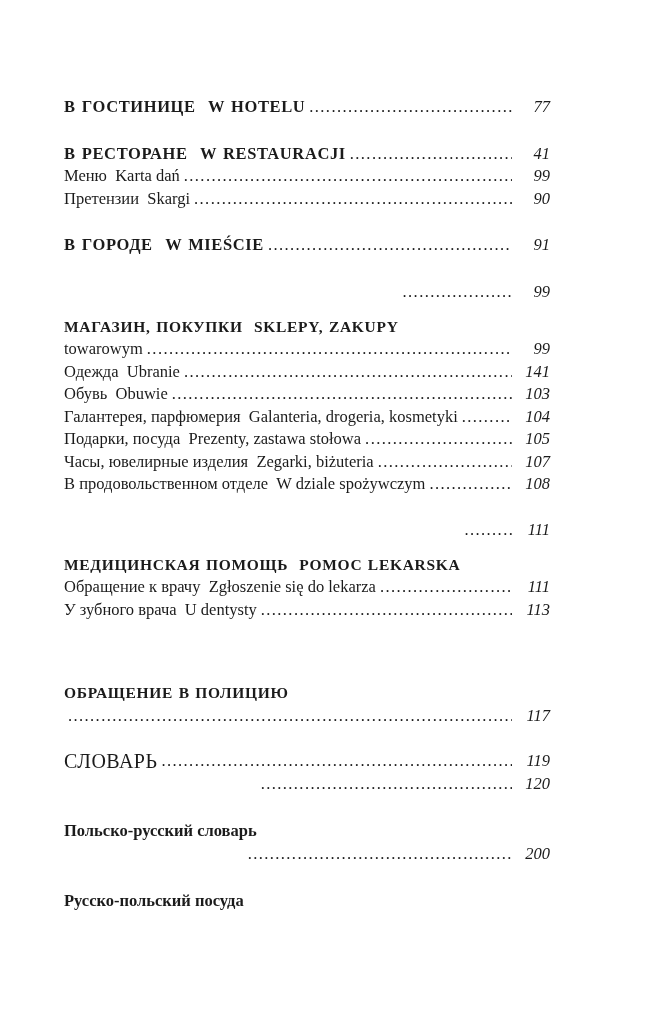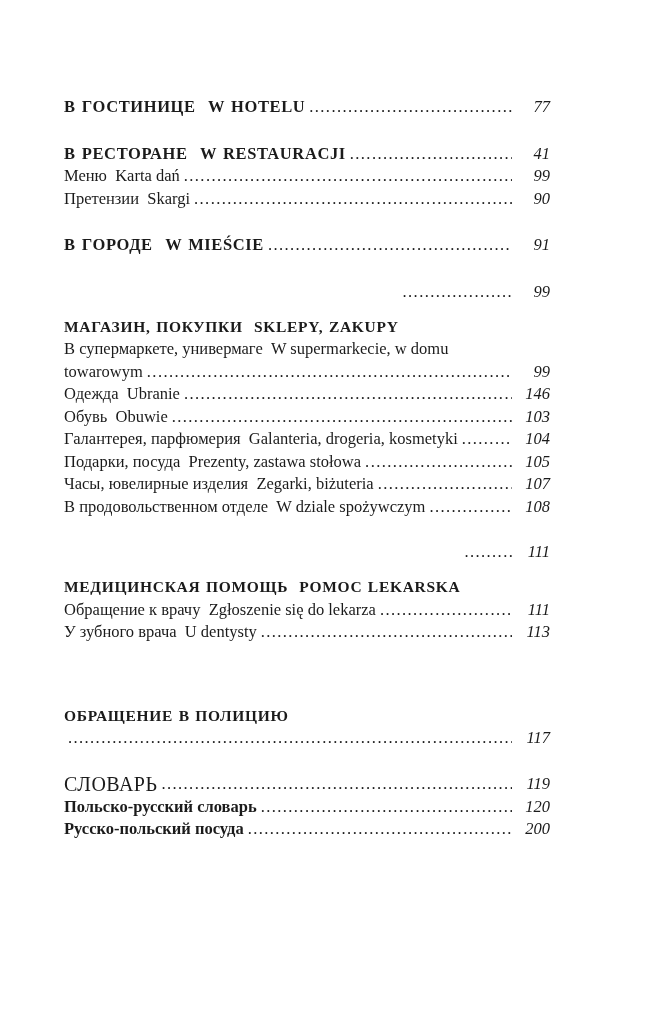--- a/index.html
+++ b/index.html
@@ -66,20 +66,21 @@
   .hs .label {
     font-weight: bold;
     font-size: 15.5px;
     letter-spacing: 0.7px;
     word-spacing: 1px;
     margin-top: 35px;
   }
   
   .b .label {
     font-weight: bold;
+    margin-top: 47px;
   }
   
   .big {
     line-height: 24px;
   }
   .big .label {
     font-size: 20px;
     letter-spacing: 0.5px;
   }
   
@@ -121,31 +122,28 @@
       <span class="dots"></span>
       <span class="pg">91</span>
     </div>
 
     <div class="row hs g24">
       <span class="label">МАГАЗИН, ПОКУПКИ&nbsp; SKLEPY, ZAKUPY</span>
       <span class="dots"></span>
       <span class="pg">99</span>
     </div>
     <div class="row">
-      <span class="label">В супермаркете, универмаге&nbsp; W supermarkecie, w domu</span>
-    </div>
-    <div class="row">
       <span class="label">towarowym</span>
       <span class="dots"></span>
       <span class="pg">99</span>
     </div>
     <div class="row">
       <span class="label">Одежда&nbsp; Ubranie</span>
       <span class="dots"></span>
-      <span class="pg">146</span>
+      <span class="pg">141</span>
     </div>
     <div class="row">
       <span class="label">Обувь&nbsp; Obuwie</span>
       <span class="dots"></span>
       <span class="pg">103</span>
     </div>
     <div class="row">
       <span class="label">Галантерея, парфюмерия&nbsp; Galanteria, drogeria, kosmetyki</span>
       <span class="dots"></span>
       <span class="pg">104</span>

